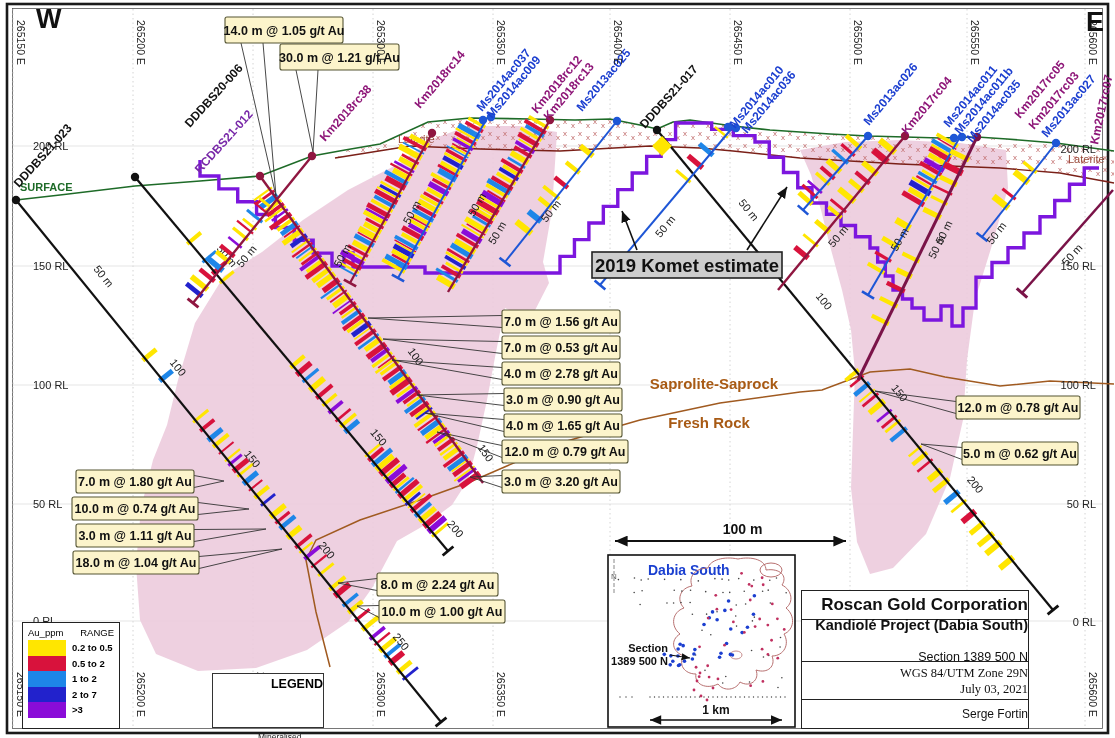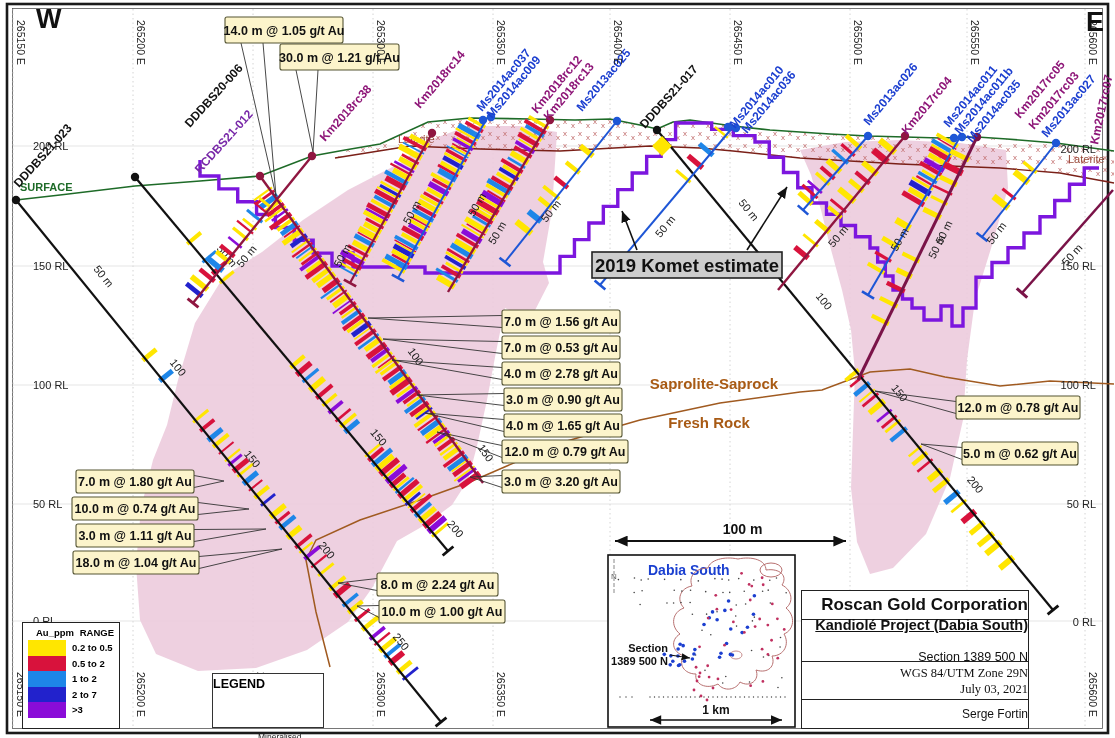--- a/index.html
+++ b/index.html
@@ -1,32 +1,32 @@
 <!DOCTYPE html>
 <html><head>
 <meta charset="utf-8">
 <style>
   html,body{margin:0;padding:0;background:#ffffff;font-family:"Liberation Sans",sans-serif;}
   #stage{position:relative;width:1115px;height:738px;background:#ffffff;overflow:hidden;}
   svg text{font-family:"Liberation Sans",sans-serif;}
   .corner-mark{position:absolute;font-weight:bold;font-size:27px;color:#111;}
   #legend-au{position:absolute;left:22px;top:622px;width:96px;height:105px;background:#fff;border:1.4px solid #222;z-index:5;font-size:9.5px;}
-  #legend-au .lg-head{display:flex;justify-content:space-between;padding:4px 5px 2px 5px;font-weight:bold;font-size:9.5px;margin-left:8px;}
+  #legend-au .lg-head{display:flex;justify-content:space-between;padding:4px 5px 2px 5px;font-weight:normal;font-size:9.5px;}
   #legend-au .lg-row{display:flex;align-items:center;height:15.5px;padding:0 5px;font-weight:bold;}
   #legend-au .sw{width:38px;height:15.5px;margin-right:6px;flex:none;}
   #legend-zone{position:absolute;left:212px;top:673px;width:110px;height:53px;background:#fff;border:1.2px solid #333;z-index:5;}
-  #legend-zone .lz-title{text-align:left;font-weight:bold;font-size:12.5px;padding-top:3px;}
+  #legend-zone .lz-title{text-align:right;font-weight:bold;font-size:12.5px;padding-top:3px;}
   #legend-zone .lz-row{display:flex;align-items:center;padding:3px 4px 0 14px;margin-top:39px;}
   #legend-zone .lz-sw{width:24px;height:13px;background:#EDCDDE;border:1px solid #d5a8c4;margin-right:5px;flex:none;}
   #legend-zone .lz-txt{font-size:8.5px;line-height:9.5px;color:#222;}
   #title-block{position:absolute;left:801px;top:590px;width:226px;height:137px;background:#fff;border:1.6px solid #222;z-index:5;color:#111;}
   #title-block .tb-r{border-bottom:1.3px solid #222;display:flex;flex-direction:column;justify-content:center;text-align:right;}
   #title-block .tb-r1{height:28px;font-size:17px;font-weight:bold;}
   #title-block .tb-r2{height:41px;}
-  #title-block .tb-r2 .l1{font-size:14.5px;font-weight:bold;text-decoration:underline;}
+  #title-block .tb-r2 .l1{font-size:14.5px;font-weight:bold;}
   #title-block .tb-r2 .l2{font-size:12.5px;margin-top:17px;}
   #title-block .tb-r3{height:37px;font-size:12.5px;line-height:16px;font-family:Liberation Serif, serif;}
   #title-block .tb-r4{height:27px;font-size:12px;border-bottom:none;}
 </style>
 </head>
 <body>
 
 <div id="stage">
   <svg id="scene" width="1115" height="738" viewBox="0 0 1115 738">
       <defs>

